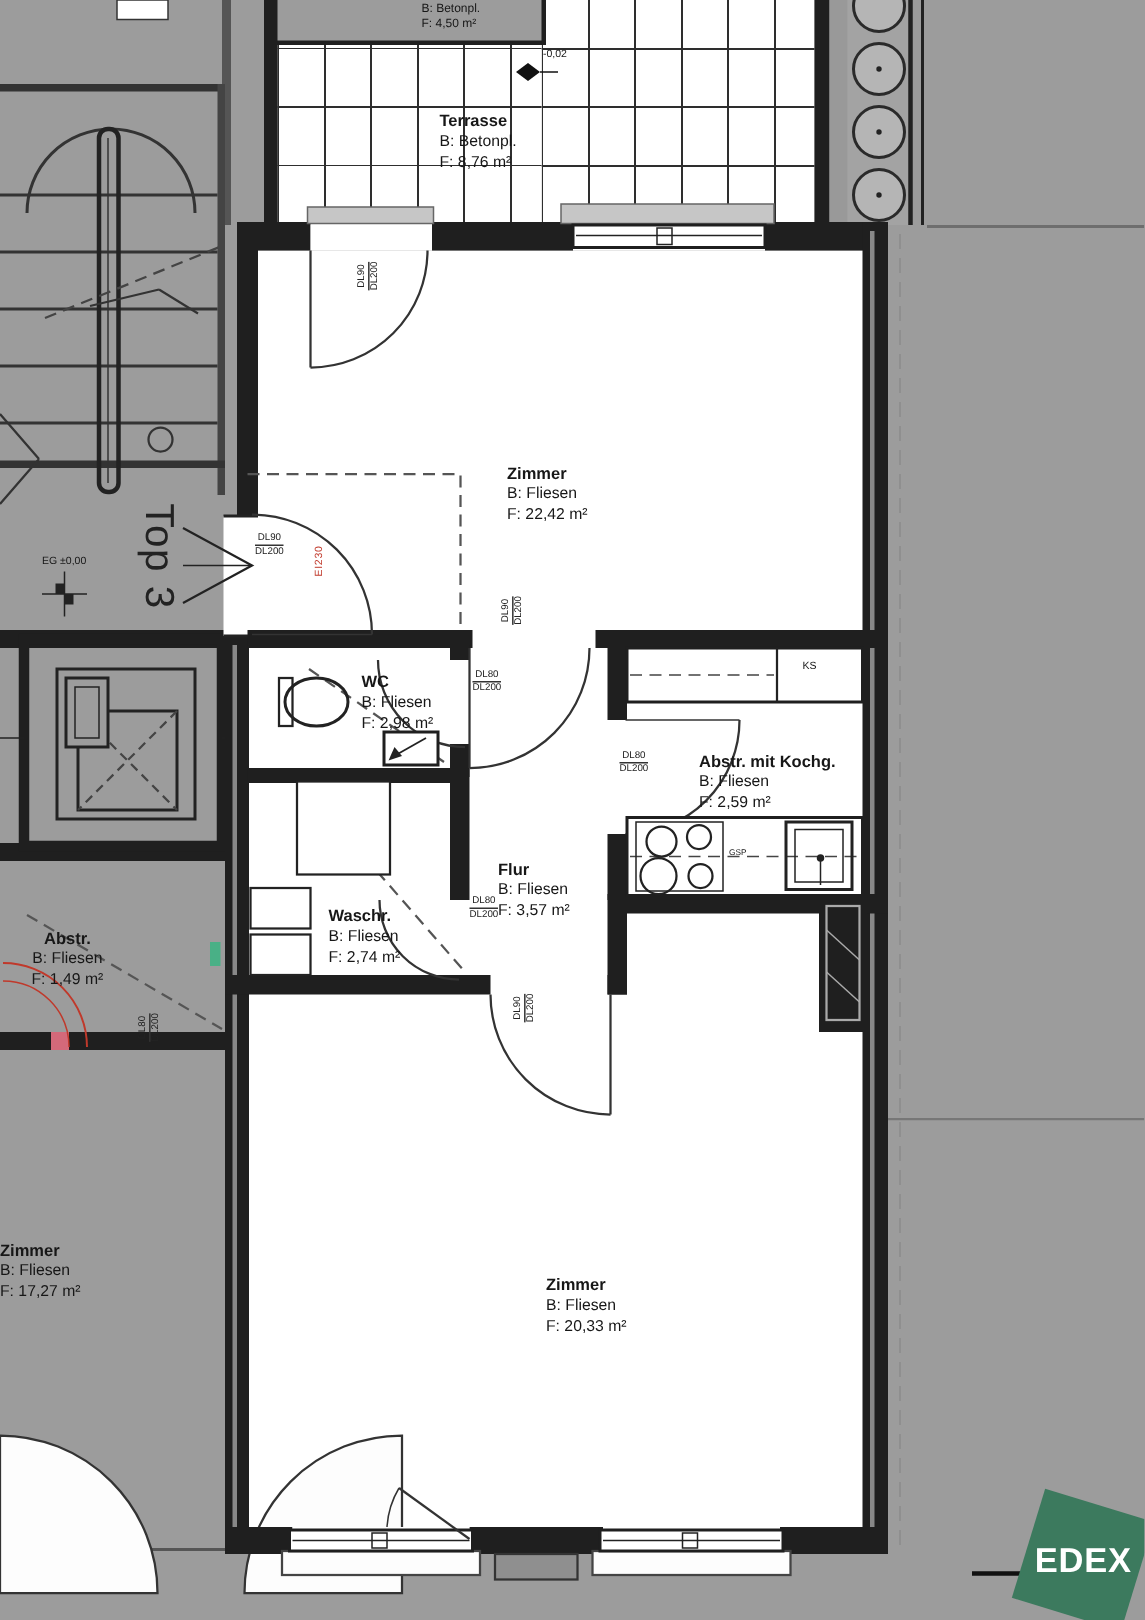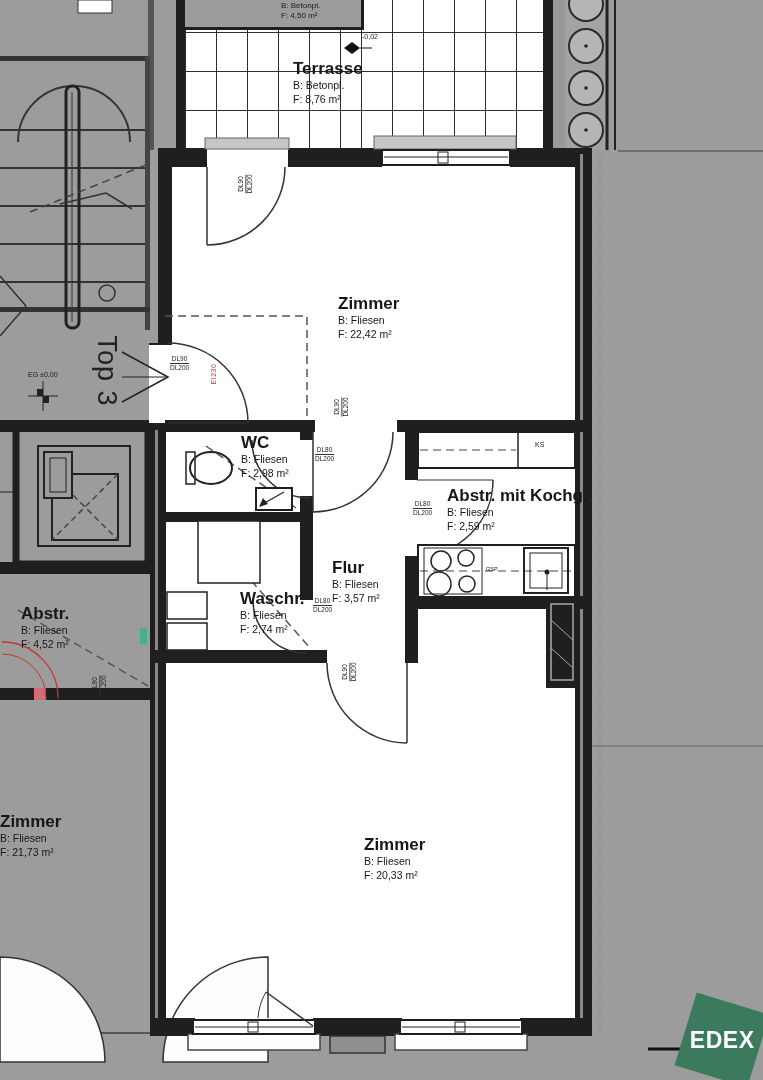--- a/index.html
+++ b/index.html
@@ -5,21 +5,21 @@
   html,body{margin:0;padding:0;background:#9c9c9c;}
   #canvas{position:relative;width:763px;height:1080px;background:#9c9c9c;overflow:hidden;
           font-family:"Liberation Sans",sans-serif;}
   .abs{position:absolute;}
   .tiles{background-color:#ffffff;
          background-image:repeating-linear-gradient(90deg,#2e2e2e 0 1px,transparent 1px 31px),
                           repeating-linear-gradient(0deg,#2e2e2e 0 1px,transparent 1px 39px);}
   #terrace-upper-box{background:#9c9c9c;border-bottom:3px solid #1f1f1f;border-right:3px solid #1f1f1f;}
   svg#plan{position:absolute;left:0;top:0;z-index:2;}
   .lbl{position:absolute;color:#171717;white-space:nowrap;z-index:5;}
-  .rt{font-size:17px;font-weight:bold;line-height:1.2;}
+  .rt{font-size:11px;font-weight:bold;line-height:1.2;margin-top:16px;}
   .rs{font-size:10.5px;line-height:1.3;}
   .tiny{font-size:8px;line-height:1.3;}
   .sm7{font-size:7px;}
   .frac{font-size:6.5px;text-align:center;line-height:1.25;color:#222;}
   .frac .fr-top{display:block;border-bottom:1px solid #333;padding:0 1px;}
   .frac .fr-bot{display:block;}
   .vlbl{position:absolute;transform:translate(-50%,-50%) rotate(-90deg);z-index:5;white-space:nowrap;}
   .red{color:#c0392b;font-size:7px;letter-spacing:.5px;}
   .top3{position:absolute;transform:translate(-50%,-50%) rotate(90deg);font-size:27px;color:#222;
         letter-spacing:1px;z-index:5;white-space:nowrap;}
@@ -262,44 +262,44 @@
   <div class="lbl" style="left:338px;top:294px;">
     <div class="rt">Zimmer</div>
     <div class="rs">B: Fliesen</div>
     <div class="rs">F: 22,42 m²</div>
   </div>
   <div class="lbl" style="left:241px;top:433px;">
     <div class="rt">WC</div>
     <div class="rs">B: Fliesen</div>
     <div class="rs">F: 2,98 m²</div>
   </div>
-  <div class="lbl" style="left:447px;top:486px;">
+  <div class="lbl" style="left:466px;top:486px;">
     <div class="rt">Abstr. mit Kochg.</div>
     <div class="rs">B: Fliesen</div>
     <div class="rs">F: 2,59 m²</div>
   </div>
   <div class="lbl" style="left:332px;top:558px;">
     <div class="rt">Flur</div>
     <div class="rs">B: Fliesen</div>
     <div class="rs">F: 3,57 m²</div>
   </div>
-  <div class="lbl" style="left:240px;top:589px;">
+  <div class="lbl" style="left:219px;top:589px;">
     <div class="rt">Waschr.</div>
     <div class="rs">B: Fliesen</div>
     <div class="rs">F: 2,74 m²</div>
   </div>
-  <div class="lbl" style="left:21px;top:604px;">
+  <div class="lbl" style="left:21px;top:604px;text-align:center;">
     <div class="rt">Abstr.</div>
     <div class="rs">B: Fliesen</div>
-    <div class="rs">F: 4,52 m²</div>
+    <div class="rs">F: 1,49 m²</div>
   </div>
   <div class="lbl" style="left:0px;top:812px;">
     <div class="rt">Zimmer</div>
     <div class="rs">B: Fliesen</div>
-    <div class="rs">F: 21,73 m²</div>
+    <div class="rs">F: 17,27 m²</div>
   </div>
   <div class="lbl" style="left:364px;top:835px;">
     <div class="rt">Zimmer</div>
     <div class="rs">B: Fliesen</div>
     <div class="rs">F: 20,33 m²</div>
   </div>
 
   <div class="top3" style="left:106px;top:371px;">Top 3</div>
   <div class="lbl sm7" style="left:28px;top:371px;">EG ±0,00</div>
   <div class="lbl sm7" style="left:362px;top:33px;">-0,02</div>

